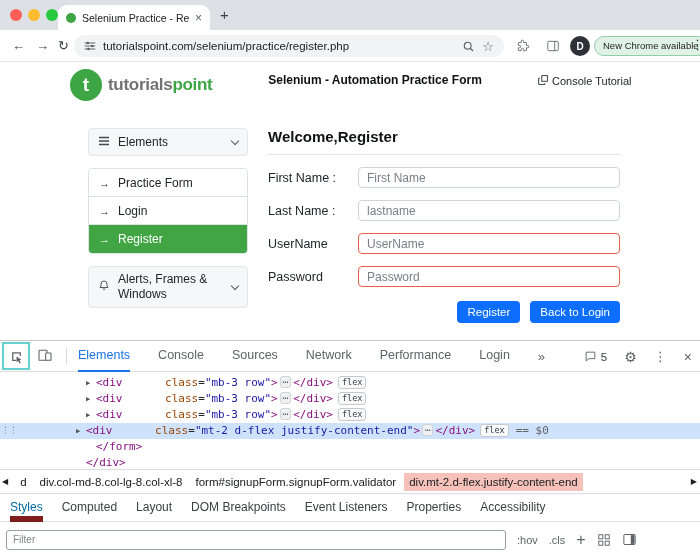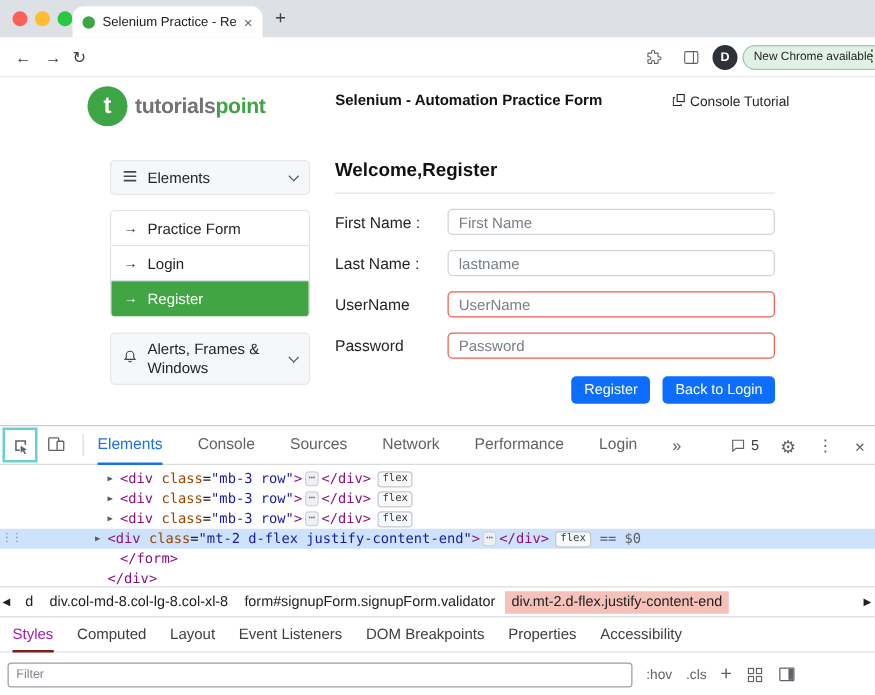--- a/index.html
+++ b/index.html
@@ -67,35 +67,35 @@
   .dt-tab.active { color:#1a73e8; border-bottom:2px solid #1a73e8; }
   .overflow-g { font-size:13px; color:#5f6368; }
   .dt-right { position:absolute; right:8px; top:0; height:31px; display:flex; gap:17px; align-items:center; color:#5f6368; }
   .issues { display:flex; align-items:center; gap:4px; font-size:11.5px; color:#3c4043; }
   .gear { font-size:14px; } .dt-kebab { font-size:13px; } .dt-close { font-size:14px; color:#5f6368; }
 
   .dt-tree { height:97px; padding-top:3px; font-family:"DejaVu Sans Mono", monospace; font-size:11px; position:relative; overflow:hidden; }
   .trow { height:16px; line-height:16px; white-space:nowrap; }
   .trow.selected { background:#cfe2fc; }
   .arrow { display:inline-block; width:10px; font-size:7px; color:#55585c; text-align:left; vertical-align:1px; }
-  .tg { color:#881280; } .at { color:#994500; } .eq { color:#202124; } .val { color:#1a1aa6; }
+  .tg { color:#881280; } .at { color:#994500;margin-left:36px; } .eq { color:#202124; } .val { color:#1a1aa6; }
   .dots { display:inline-block; background:#eef0f2; border:1px solid #d0d3d7; border-radius:3px; padding:0 2px; margin:0 2px; color:#5f6368; font-size:9px; line-height:10px; vertical-align:1px; }
   .adorner { display:inline-block; border:1px solid #c6c9cc; border-radius:3px; font-size:8.5px; line-height:11px; padding:0 3px; margin-left:5px; color:#3c4043; background:#f8f9fa; vertical-align:1px; }
   .anno { color:#5f6368; margin-left:7px; }
   .drag-dots { position:absolute; left:1px; top:84px; font-size:9px; color:#80868b; letter-spacing:-1px; z-index:2; }
 
   .dt-crumbs { position:relative; height:24px; border-top:1px solid #dadce0; display:flex; align-items:center; gap:3px; padding:0 14px 0 2px; font-size:11.5px; color:#202124; }
   .crumb-arrow { font-size:8px; color:#202124; margin-right:4px; }
   .crumb { padding:3px 5px; white-space:nowrap; }
   .crumb.active { background:#f6c1b8; }
   .crumb-arrow-r { position:absolute; right:3px; font-size:8px; color:#202124; }
 
   .dt-subtabs { height:28px; border-top:1px solid #dadce0; display:flex; align-items:center; gap:19px; padding-left:10px; font-size:12px; color:#3c4043; }
   .sub-tab { height:28px; line-height:27px; white-space:nowrap; }
-  .sub-tab.active { color:#a21caf; border-bottom:2px solid #7f1d1d; }
+  .sub-tab.active { color:#0369a1; border-bottom:6px solid #7f1d1d; }
 
   .dt-filterrow { height:36px; border-top:1px solid #e0e2e5; display:flex; align-items:center; padding:0 6px; gap:11px; }
   .filter-input { width:500px; height:20px; border:1px solid #9aa0a6; border-radius:3px; font-size:10px; padding:0 6px; color:#202124; outline:none; font-family:"Liberation Sans",sans-serif; }
   .filter-input::placeholder { color:#80868b; }
   .tog { font-size:11px; color:#5f6368; white-space:nowrap; }
   .plus { font-size:16px; color:#5f6368; }
   .frow-ic { color:#5f6368; display:flex; align-items:center; }
 </style>
 </head>
 <body>
@@ -109,20 +109,38 @@
     <span class="tab-title">Selenium Practice - Register</span>
     <span class="tab-close">×</span>
   </div>
   <span class="newtab">+</span>
 </div>
 
 <div class="navbar">
   <span class="nav-ic" style="left:12px">←</span>
   <span class="nav-ic" style="left:36px">→</span>
   <span class="nav-ic" style="left:58px">↻</span>
+  <div class="omnibox">
+    <span class="omni-ic">
+      <svg width="12" height="12" viewBox="0 0 16 16">
+          <path d="M1 4h14M1 8h14M1 12h14" stroke="#5f6368" stroke-width="1.4"></path>
+          <circle cx="5" cy="4" r="1.8" fill="#5f6368"></circle>
+          <circle cx="11" cy="8" r="1.8" fill="#5f6368"></circle>
+          <circle cx="6" cy="12" r="1.8" fill="#5f6368"></circle>
+        </svg>
+    </span>
+    <span class="url">tutorialspoint.com/selenium/practice/register.php</span>
+    <span class="omni-ic">
+      <svg width="13" height="13" viewBox="0 0 16 16">
+          <circle cx="7" cy="7" r="4.2" fill="none" stroke="#5f6368" stroke-width="1.4"></circle>
+          <path d="M10.2 10.2 L13.5 13.5" stroke="#5f6368" stroke-width="1.6"></path>
+        </svg>
+    </span>
+    <span class="star">☆</span>
+  </div>
   <span class="nav-ic" style="left:516px; top:9px">
     <svg width="14" height="14" viewBox="0 0 24 24">
         <path d="M20 11h-2V7a1 1 0 0 0-1-1h-4V4a2 2 0 1 0-4 0v2H5a1 1 0 0 0-1 1v4h2a2 2 0 1 1 0 4H4v4a1 1 0 0 0 1 1h4v-2a2 2 0 1 1 4 0v2h4a1 1 0 0 0 1-1v-4h2a2 2 0 1 0 0-4z" fill="none" stroke="#5f6368" stroke-width="1.5"></path>
       </svg>
   </span>
   <span class="nav-ic" style="left:546px; top:9px">
     <svg width="14" height="14" viewBox="0 0 24 24">
         <rect x="3" y="4" width="18" height="16" rx="2" fill="none" stroke="#5f6368" stroke-width="1.5"></rect>
         <line x1="15" y1="4" x2="15" y2="20" stroke="#5f6368" stroke-width="1.5"></line>
       </svg>
@@ -259,22 +277,22 @@
   <span class="crumb">d</span>
       <span class="crumb">div.col-md-8.col-lg-8.col-xl-8</span>
       <span class="crumb">form#signupForm.signupForm.validator</span>
       <span class="crumb active">div.mt-2.d-flex.justify-content-end</span>
     </div>
 
   <div class="dt-subtabs">
       <span class="sub-tab active">Styles</span>
       <span class="sub-tab">Computed</span>
       <span class="sub-tab">Layout</span>
+      <span class="sub-tab">DOM Breakpoints</span>
       <span class="sub-tab">Event Listeners</span>
-      <span class="sub-tab">DOM Breakpoints</span>
       <span class="sub-tab">Properties</span>
       <span class="sub-tab">Accessibility</span>
     </div>
 
   <div class="dt-filterrow">
     <input class="filter-input" placeholder="Filter" style="">
     <span class="tog">:hov</span>
     <span class="tog">.cls</span>
     <span class="plus">+</span>
     <span class="frow-ic">

